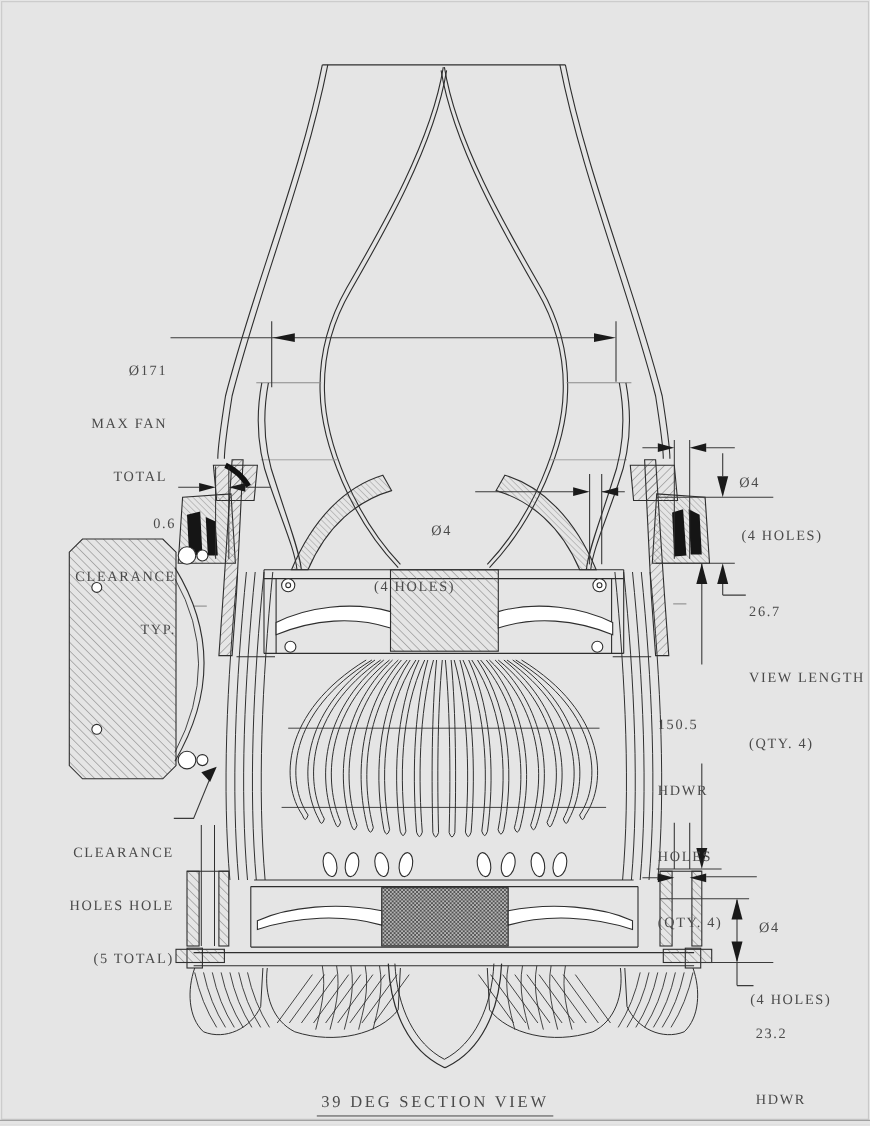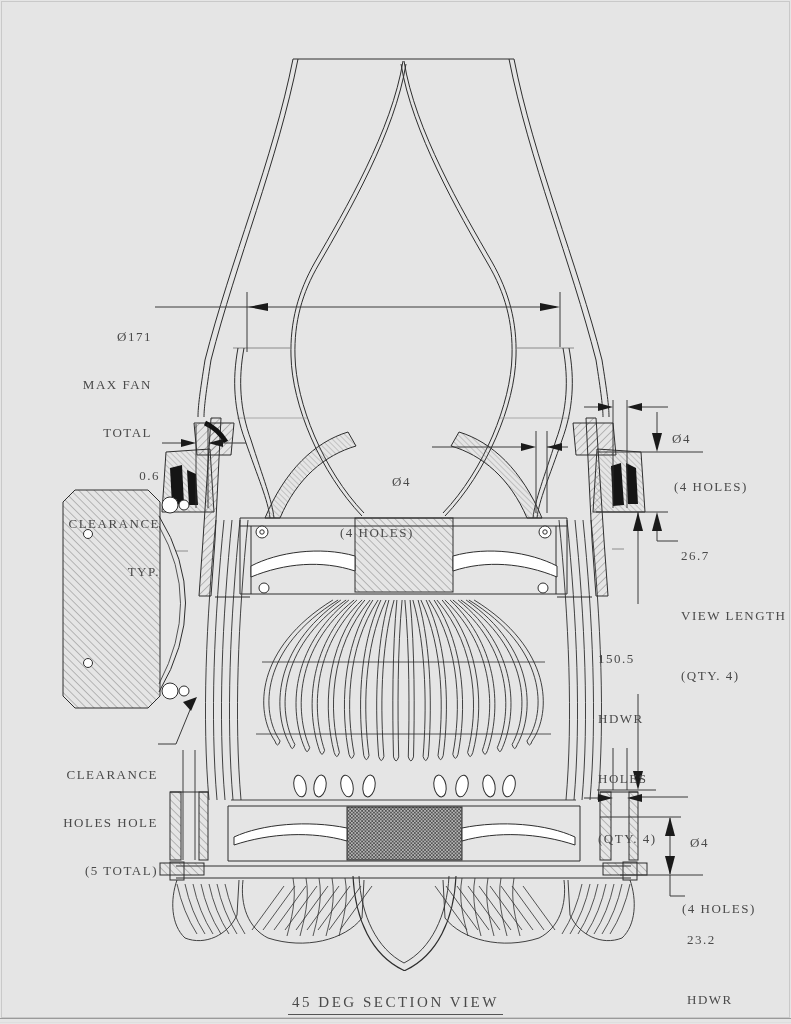--- a/index.html
+++ b/index.html
@@ -322,17 +322,17 @@
   </div>
 
   <div class="dim-label lh20" style="left:687px;top:890px">
     <div>23.2</div>
     <div>HDWR</div>
     
     
   </div>
 
   <div id="view-title-wrap">
-    <span id="view-title">45 DEG SECTION VIEW</span>
+    <span id="view-title">39 DEG SECTION VIEW</span>
   </div>
 
   <div id="bottom-rule"></div>
 </div>
 
 </body></html>

